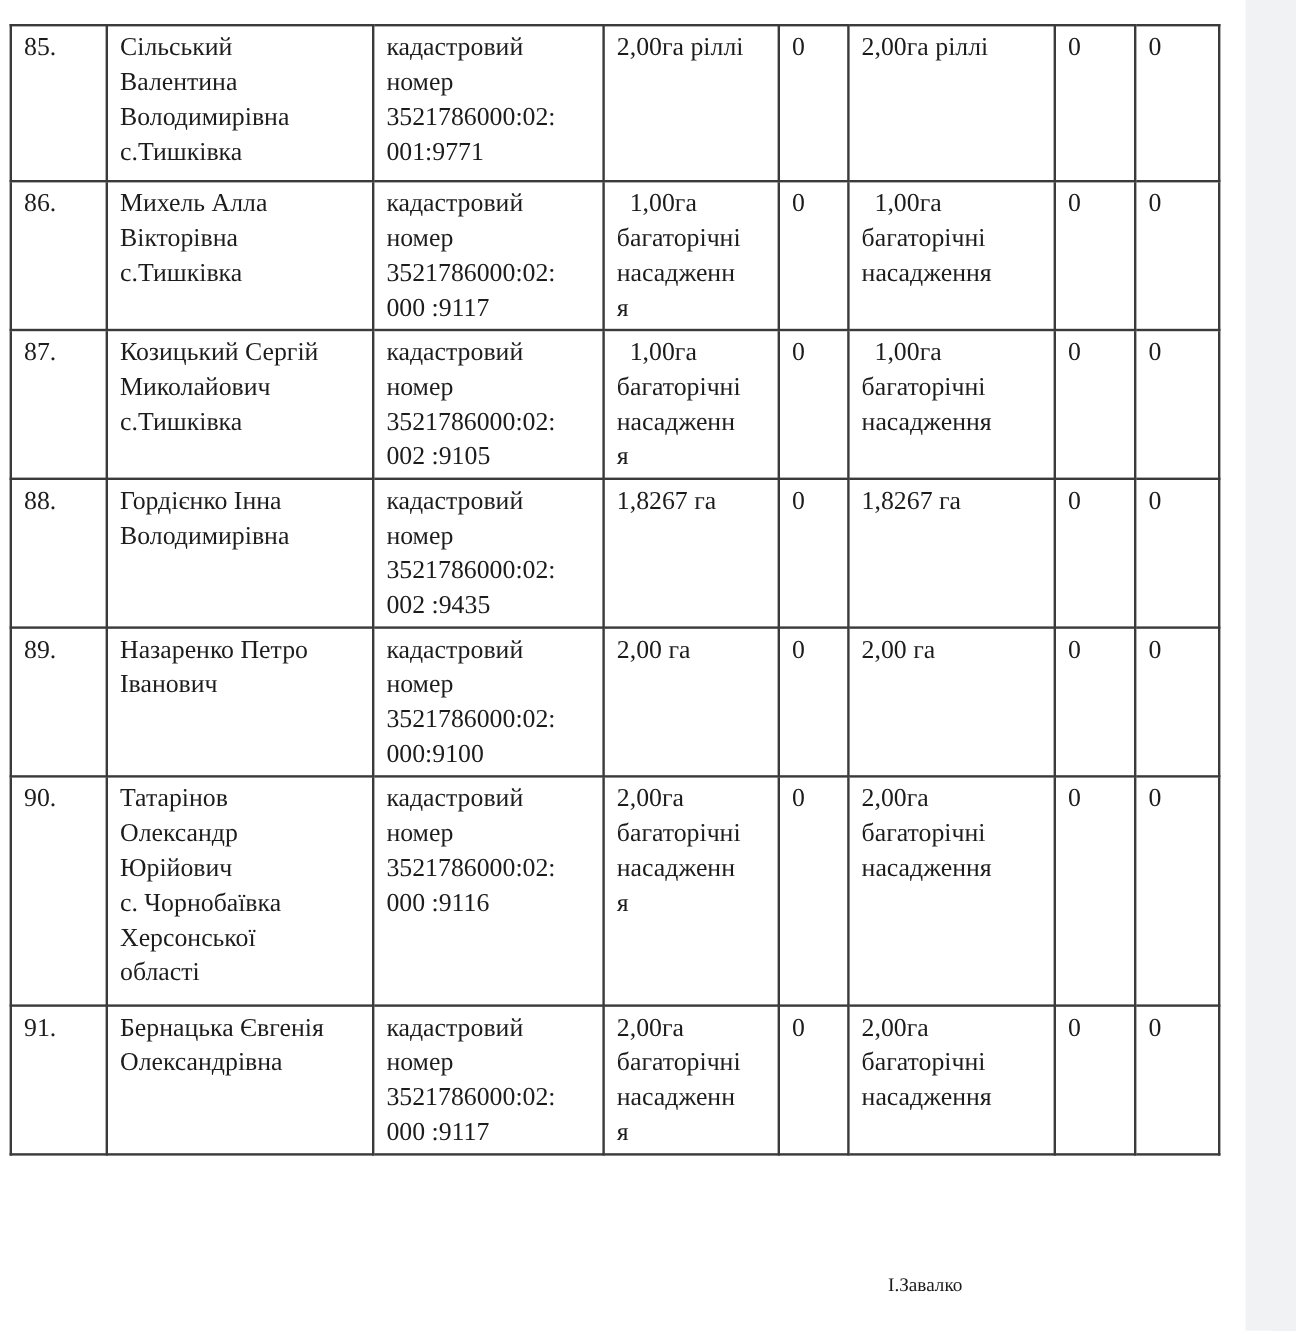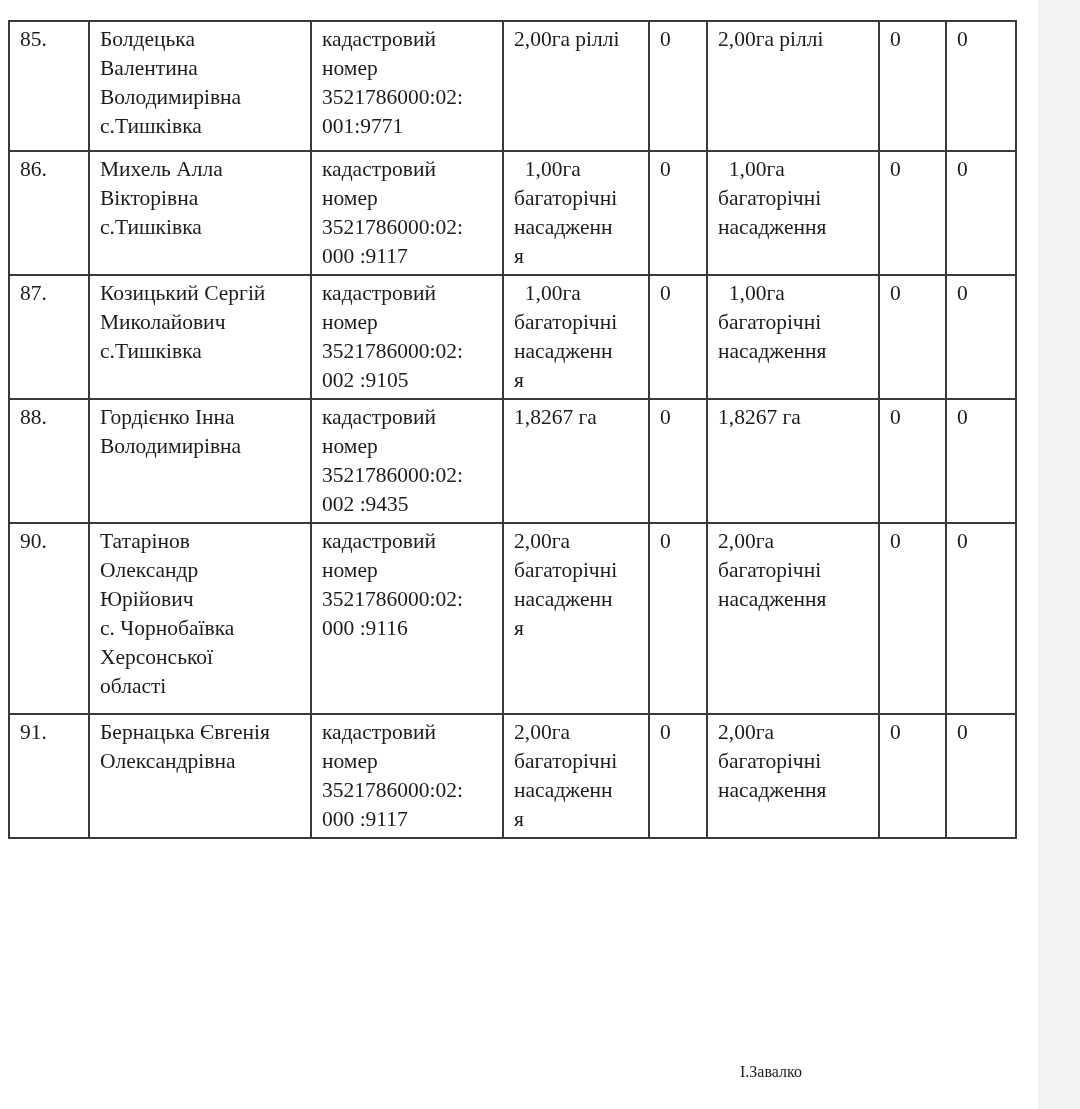--- a/index.html
+++ b/index.html
@@ -79,21 +79,21 @@
       <col style="width:192px">
       <col style="width:146px">
       <col style="width:58px">
       <col style="width:172px">
       <col style="width:67px">
       <col style="width:70px">
     </colgroup>
     <tbody>
       <tr class="r85">
         <td class="num-cell">85.</td>
-        <td>Болдецька
+        <td>Сільський
 Валентина
 Володимирівна
 с.Тишківка</td>
         <td>кадастровий
 номер
 3521786000:02:
 001:9771</td>
         <td>2,00га ріллі</td>
         <td class="zero-cell">0</td>
         <td>2,00га ріллі</td>
@@ -144,20 +144,34 @@
         <td class="num-cell">88.</td>
         <td>Гордієнко Інна
 Володимирівна</td>
         <td>кадастровий
 номер
 3521786000:02:
 002 :9435</td>
         <td>1,8267 га</td>
         <td class="zero-cell">0</td>
         <td>1,8267 га</td>
+        <td class="zero-cell">0</td>
+        <td class="zero-cell">0</td>
+      </tr>
+      <tr class="r89">
+        <td class="num-cell">89.</td>
+        <td>Назаренко Петро
+Іванович</td>
+        <td>кадастровий
+номер
+3521786000:02:
+000:9100</td>
+        <td>2,00 га</td>
+        <td class="zero-cell">0</td>
+        <td>2,00 га</td>
         <td class="zero-cell">0</td>
         <td class="zero-cell">0</td>
       </tr>
       <tr class="r90">
         <td class="num-cell">90.</td>
         <td>Татарінов
 Олександр
 Юрійович
 с. Чорнобаївка
 Херсонської

